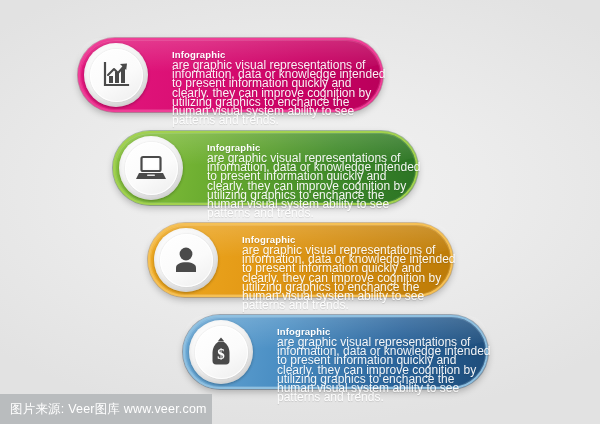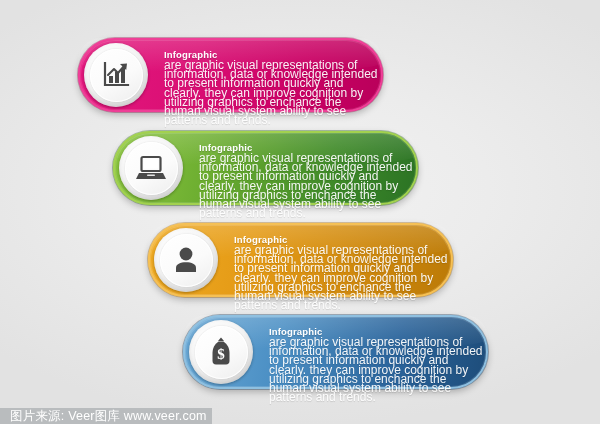--- a/index.html
+++ b/index.html
@@ -61,21 +61,21 @@
   .badge-inner {
     width:53px; height:53px; border-radius:50%;
     background:linear-gradient(150deg,#ffffff 0%,#fbfbfb 55%,#ededed 100%);
     box-shadow:inset 0 0 0 1px rgba(255,255,255,0.9), 0 0 2px rgba(0,0,0,0.12);
     display:flex; align-items:center; justify-content:center;
   }
   .badge-inner svg { display:block; }
 
   .txt {
     position:absolute;
-    left:86px; top:11px;
+    left:94px; top:11px;
     width:214px;
     color:#ffffff;
   }
   .txt h3 {
     font-size:9.5px;
     font-weight:bold;
     letter-spacing:0.15px;
     line-height:11px;
     margin-bottom:1px;
     text-shadow:0 1px 1px rgba(0,0,0,0.18);
@@ -89,21 +89,21 @@
 
   
   #bar-1 { left:78px;  top:38px;  }
   #bar-2 { left:113px; top:131px; }
   #bar-3 { left:148px; top:223px; }
   #bar-4 { left:183px; top:315px; }
 
   #watermark {
     position:absolute;
     left:0; bottom:0;
-    width:212px; height:16px;
+    width:212px; height:30px;
     background:#b9bcbe;
     display:flex; align-items:center;
   }
   #watermark span {
     font-size:12.5px;
     color:#ffffff;
     padding-left:10px;
     letter-spacing:0.2px;
     white-space:nowrap;
   }

